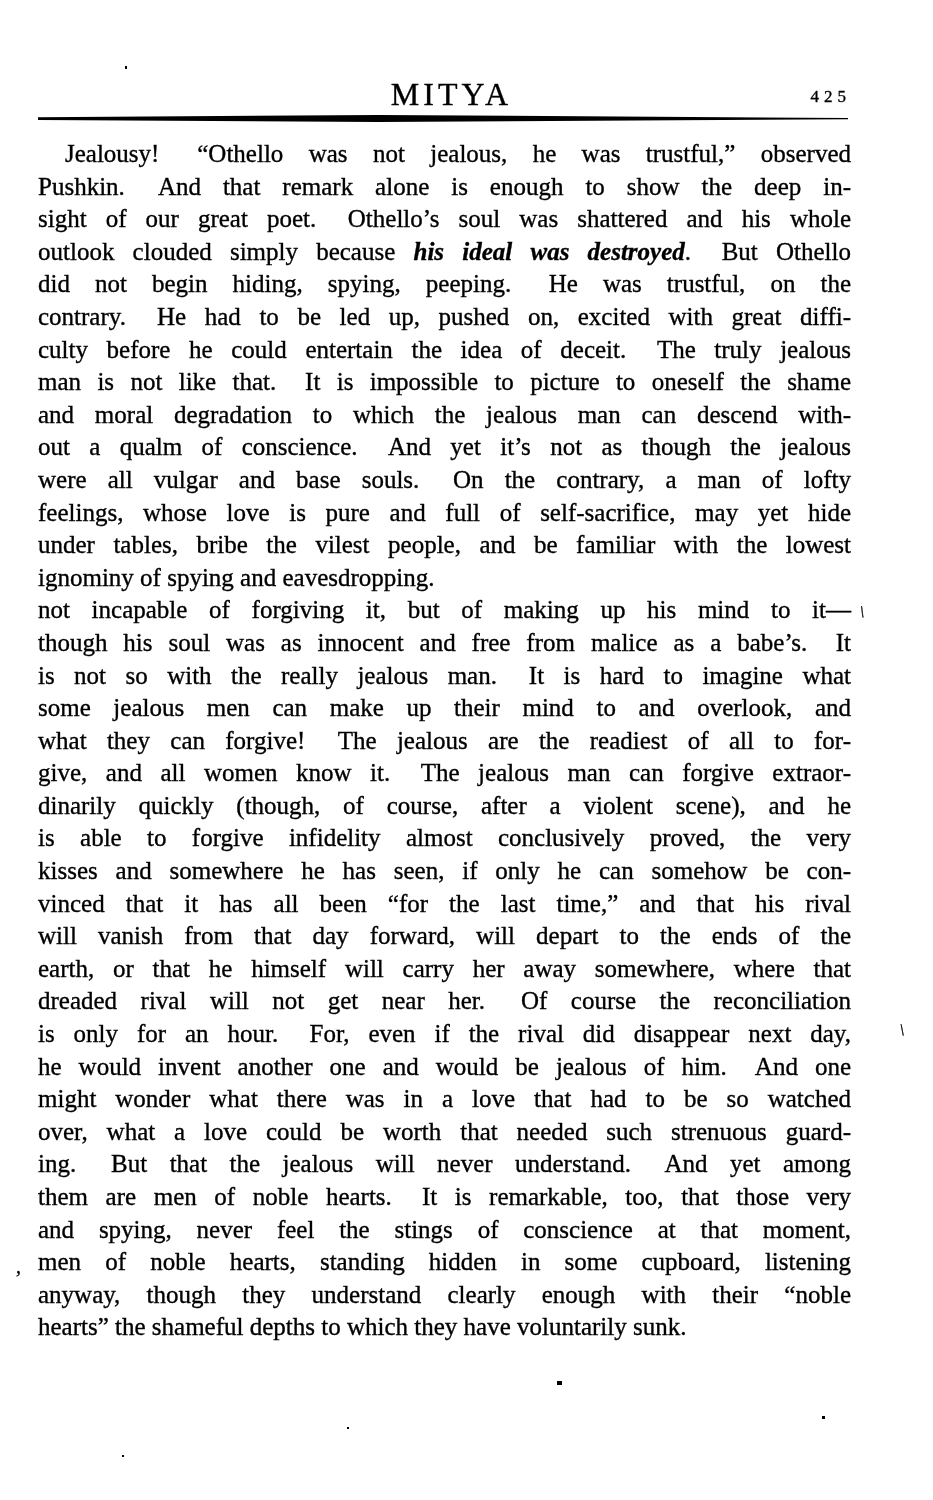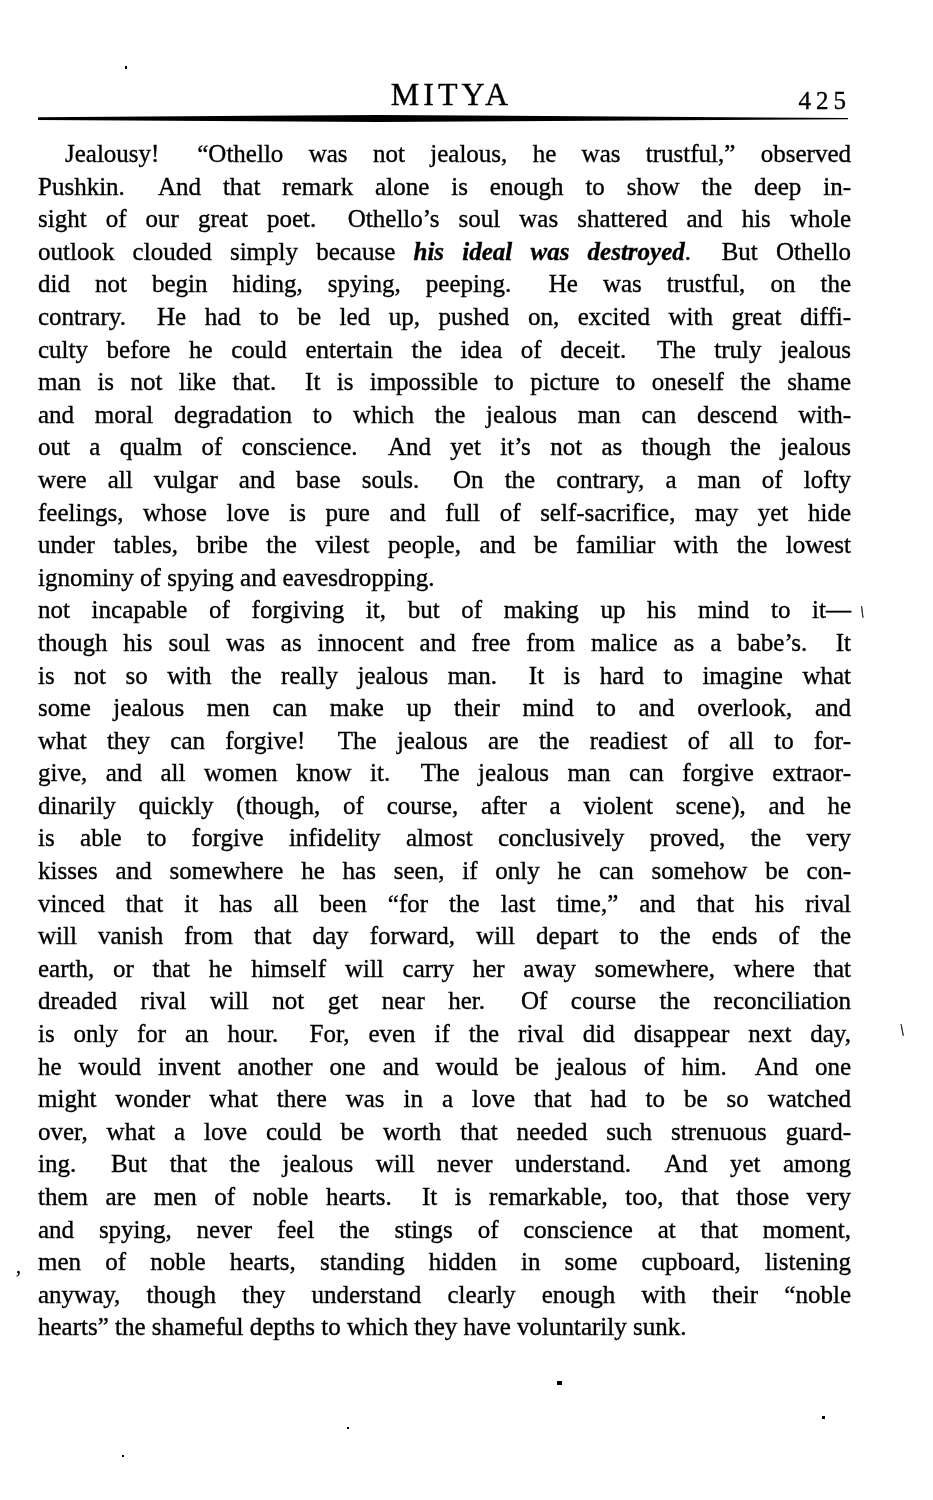--- a/index.html
+++ b/index.html
@@ -28,21 +28,21 @@
     transform: translateX(-50%);
     font-size: 32px;
     letter-spacing: 4px;
     white-space: nowrap;
     margin-left: 7px;
   }
   .head-pagenum {
     position: absolute;
     right: 0;
     top: 11px;
-    font-size: 25px;
+    font-size: 17px;
     letter-spacing: 5px;
     font-style: normal;
   }
   .head-rule {
     position: absolute;
     top: 115px;
     left: 38px;
     width: 810px;
     height: 7px;
     background: #000;

